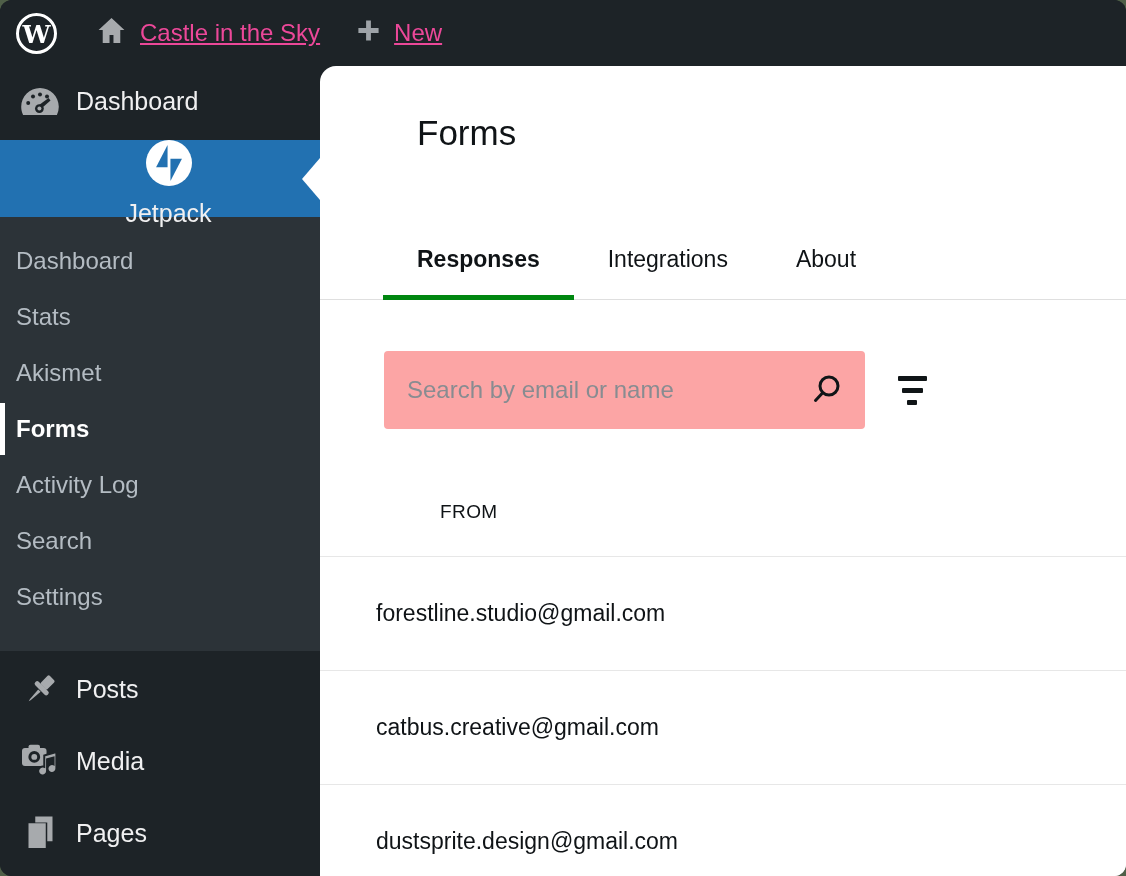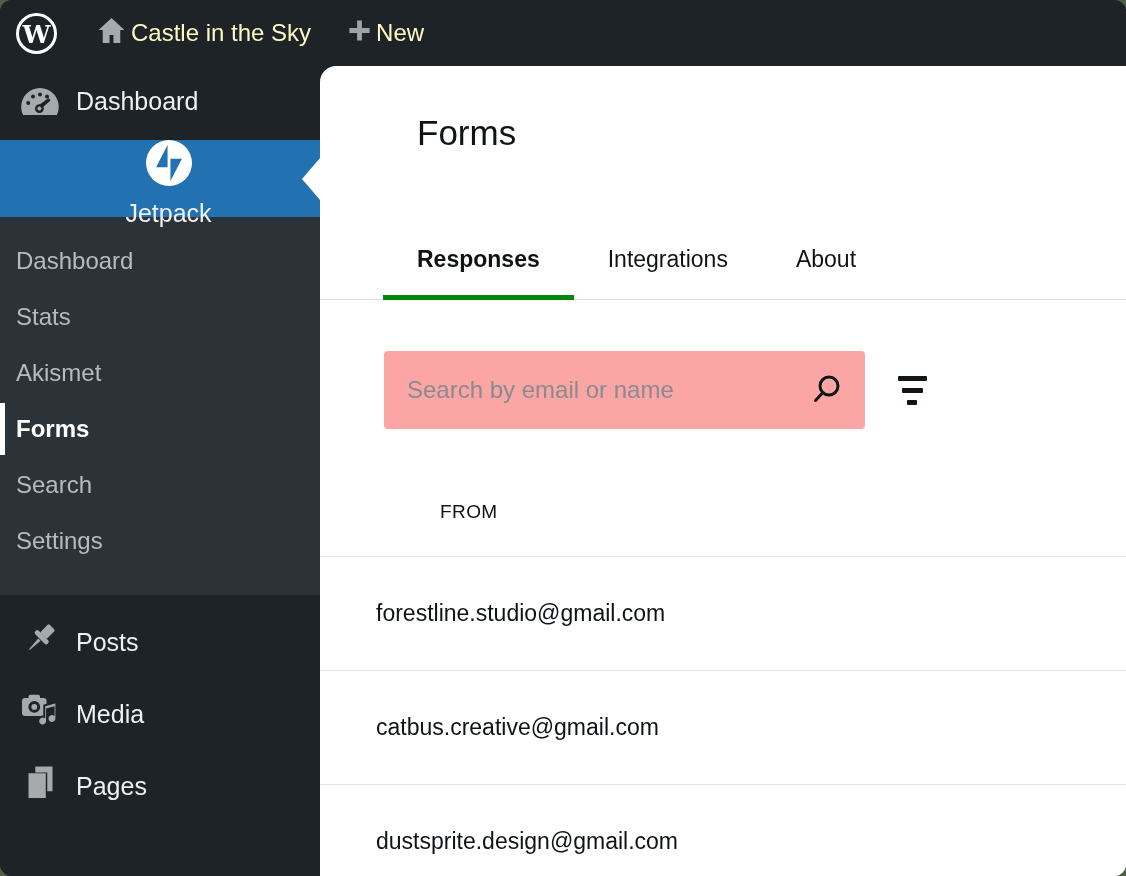--- a/index.html
+++ b/index.html
@@ -8,21 +8,21 @@
     border-radius:12px; background:#1d2327;
     -webkit-font-smoothing:antialiased;
   }
 
   
   .topbar {
     position:absolute; top:0; left:0; right:0; height:66px;
     background:#1d2327; display:flex; align-items:center; z-index:5;
   }
   .wp-logo-badge { margin-left:15px; width:43px; height:43px; flex:0 0 auto; cursor:pointer; }
-  .topbar-group { display:flex; align-items:center; gap:4px; color:#fef9c3; font-size:24px; cursor:pointer; }
+  .topbar-group { display:flex; align-items:center; gap:13px; color:#ec4899; font-size:24px; cursor:pointer;text-decoration:underline; }
   .topbar-site { margin-left:38px; }
   .topbar-new  { margin-left:36px;justify-content:flex-end; }
 
   
   .sidebar { position:absolute; top:66px; left:0; width:320px; bottom:0; background:#1d2327; z-index:2; }
   .side-item {
     display:flex; align-items:center; gap:13px; padding-left:17px;
     color:#f0f0f1; font-size:25px; cursor:pointer;
   }
   .side-item .ic { display:flex; align-items:center; justify-content:center; width:46px; flex:0 0 auto; }
@@ -40,21 +40,21 @@
     position:relative; height:56px; display:flex; align-items:center;
     padding-left:16px; font-size:24px; color:#b4bcc3; cursor:pointer;
   }
   .submenu-item.active { color:#ffffff; font-weight:700; }
   .submenu-item.active::before {
     content:""; position:absolute; left:0; top:2px; bottom:2px; width:5px; background:#ffffff;
   }
 
   .bottom-menu { margin-top:14px; }
   .bottom-item {
-    height:48px; margin-bottom:24px; display:flex; align-items:flex-end;
+    height:48px; margin-bottom:24px; display:flex; align-items:center;
     gap:15px; padding-left:19px; font-size:25px; color:#f0f0f1; cursor:pointer;
   }
   .bottom-item .ic { display:flex; align-items:center; justify-content:center; width:42px; flex:0 0 auto; }
 
   
   .content {
     position:absolute; left:320px; top:66px; right:0; bottom:0;
     background:#ffffff; border-radius:16px 0 0 0; z-index:4; overflow:hidden;
   }
   .page-title { margin:0; padding:47px 0 0 97px; font-size:35px; font-weight:400; color:#0f1316; }
@@ -161,20 +161,23 @@
         <span>Dashboard</span>
       </div>
       <div class="submenu-item">
         <span>Stats</span>
       </div>
       <div class="submenu-item">
         <span>Akismet</span>
       </div>
       <div class="submenu-item active">
         <span>Forms</span>
+      </div>
+      <div class="submenu-item">
+        <span>Activity Log</span>
       </div>
       <div class="submenu-item">
         <span>Search</span>
       </div>
       <div class="submenu-item">
         <span>Settings</span>
       </div>
     </div>
 
     <div class="bottom-menu">

